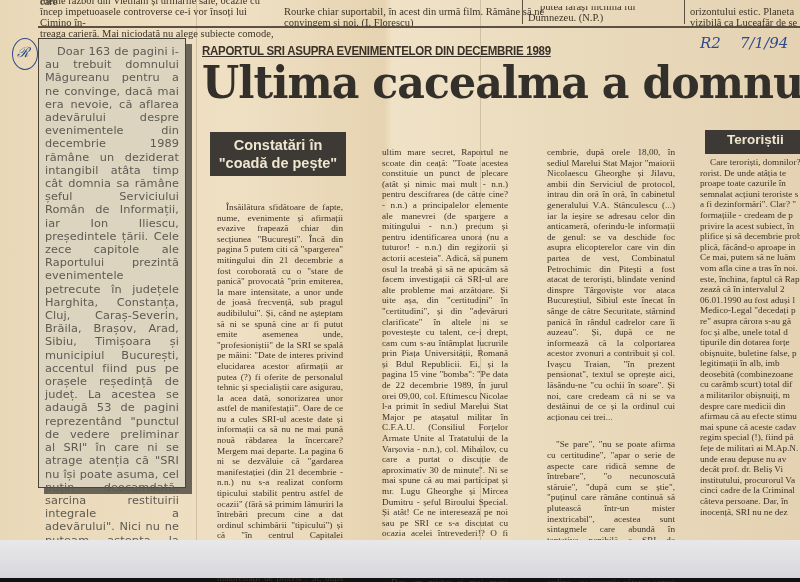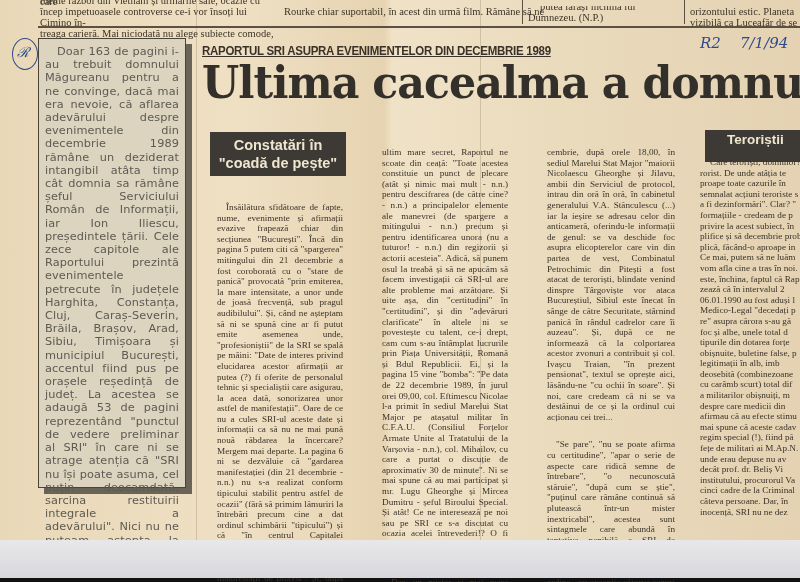--- a/index.html
+++ b/index.html
@@ -28,20 +28,21 @@
   <div class="fold" style="left:196px"></div>
   <div class="fold" style="left:480px"></div>
 
   <div class="top-text" style="left:40px;width:236px;">
     <div style="height:6px;overflow:hidden;line-height:1px;">tneme război din Vietnam și urmările sale, ocazie cu care</div>
     <div>încep impetuoasele controverse ce-i vor însoți lui Cimino în-</div>
     <div>treaga carieră. Mai niciodată nu alege subiecte comode, iar</div>
   </div>
   <div class="top-text" style="left:284px;width:190px;top:6px;">
     <div style="white-space:nowrap;">Rourke chiar suportabil, în acest din urmă film. Rămâne să ne</div>
+    <div><span>convingem și noi. (I. Florescu)</span></div>
   </div>
   <div class="vbar" style="left:522px"></div>
   <div class="top-text" style="left:528px;width:130px;top:6px;">
     <div style="height:6px;overflow:hidden;line-height:1px;padding-left:12px;">putea iarăși închina lui</div>
     <div>Dumnezeu. (N.P.)</div>
   </div>
   <div class="vbar" style="left:684px"></div>
   <div class="top-text" style="left:690px;width:110px;top:6px;white-space:nowrap;overflow:hidden;">
     <div>orizontului estic. Planeta</div>
     <div>vizibilă ca Luceafăr de se</div>
@@ -70,21 +71,21 @@
   <div class="col" style="left:365px;top:130px;width:160px;">
     <p style="text-indent:0">ultim mare secret, Raportul ne scoate din ceață: "Toate acestea constituie un punct de plecare (atât și nimic mai mult - n.n.) pentru descifrarea (de către cine? - n.n.) a principalelor elemente ale manevrei (de spargere a mitingului - n.n.) precum și pentru identificarea unora (nu a tuturor! - n.n.) din regizorii și actorii acesteia". Adică, să punem osul la treabă și să ne apucăm să facem investigații că SRI-ul are alte probleme mai arzătoare. Și uite așa, din "certitudini" în "certitudini", și din "adevăruri clarificate" în altele ni se povestește cu talent, ce-i drept, cam cum s-au întâmplat lucrurile prin Piața Universității, Romană și Bdul Republicii. Ei, și la pagina 15 vine "bomba": "Pe data de 22 decembrie 1989, în jurul orei 09,00, col. Eftimescu Nicolae l-a primit în sediul Marelui Stat Major pe atașatul militar în C.F.A.U. (Consiliul Forțelor Armate Unite al Tratatului de la Varșovia - n.n.), col. Mihailov, cu care a purtat o discuție de aproximativ 30 de minute". Ni se mai spune că au mai participat și mr. Lugu Gheorghe și Mircea Dumitru - șeful Biroului Special. Și atât! Ce ne interesează pe noi sau pe SRI ce s-a discutat cu ocazia acelei întrevederi!? O fi fost interogat colonelul Eftimescu ori nu? Mister!!!</p>
     <p>Dar, un mister și mai mare planează asupra "dezvăluirilor" de la fila 17. Aici se afirmă că, în ziua de 22 de-</p>
   </div>
 
   <div class="col" style="left:530px;top:130px;width:162px;">
     <p style="text-indent:0">cembrie, după orele 18,00, în sediul Marelui Stat Major "maiorii Nicolaescu Gheorghe și Jilavu, ambii din Serviciul de protocol, intrau din oră în oră, în cabinetul generalului V.A. Stănculescu (...) iar la ieșire se adresau celor din anticameră, oferindu-le informații de genul: se va deschide foc asupra elicopterelor care vin din partea de vest, Combinatul Petrochimic din Pitești a fost atacat de teroriști, blindate venind dinspre Târgoviște vor ataca Bucureștiul, Sibiul este înecat în sânge de către Securitate, stârnind panică în rândul cadrelor care îi auzeau". Și, după ce ne informează că la colportarea acestor zvonuri a contribuit și col. Ivașcu Traian, "în prezent pensionat", textul se oprește aici, lăsându-ne "cu ochii în soare". Și noi, care credeam că ni se va destăinui de ce și la ordinul cui acționau cei trei...</p>
     <p>"Se pare", "nu se poate afirma cu certitudine", "apar o serie de aspecte care ridică semne de întrebare", "o necunoscută stăruie", "după cum se știe", "puținul care rămâne continuă să plutească într-un mister inextricabil", acestea sunt sintagmele care abundă în tentativa penibilă a SRI de elucidare a evenimentelor, numită Raport. Nici o clarificare în ceea ce-i privește pe cei care au dat ordine - cu excepția câtorva cazuri pe care presa le-a întors pe toate fețele -, nici o concluzie, nici o lămurire.</p>
   </div>
 
-  <div class="boxhead" style="left:705px;top:130px;width:95px;height:32px;font-size:13.5px;line-height:20px;text-align:left;padding-left:22px;box-sizing:border-box;overflow:hidden;white-space:nowrap;">
+  <div class="boxhead" style="left:705px;top:130px;width:95px;height:24px;font-size:13.5px;line-height:20px;text-align:left;padding-left:22px;box-sizing:border-box;overflow:hidden;white-space:nowrap;">
     <span>Teroriștii</span>
   </div>
   <div class="col" style="left:700px;top:157px;width:100px;overflow:hidden;white-space:nowrap;text-align:left;">
     <div style="padding-left:10px">Care teroriști, domnilor?</div>
     <div>rorist. De unde atâția te</div>
     <div>proape toate cazurile în</div>
     <div>semnalat acțiuni teroriste s</div>
     <div>a fi dezinformări". Clar? "</div>
     <div>formațiile - credeam de p</div>
     <div>privire la acest subiect, în</div>

